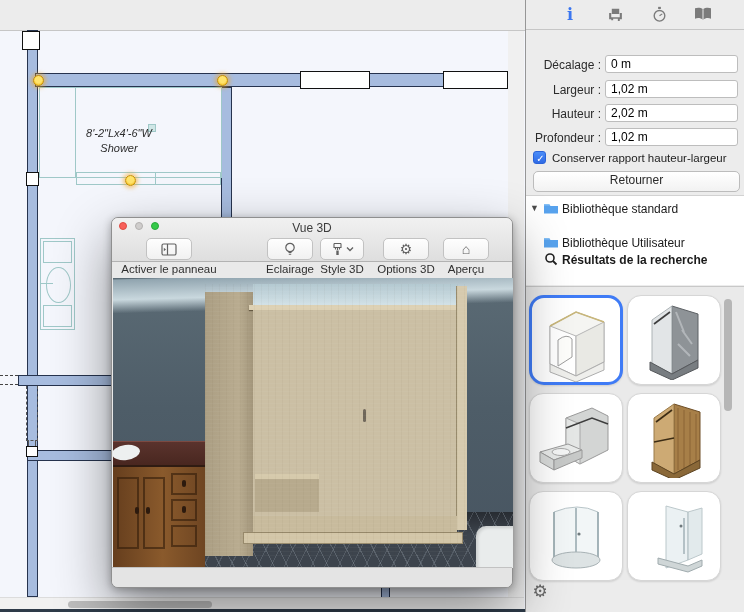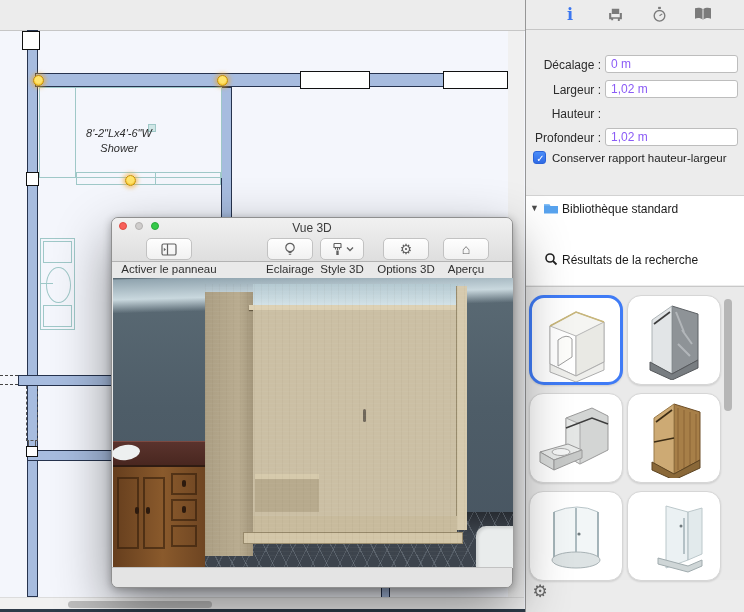--- a/index.html
+++ b/index.html
@@ -34,21 +34,21 @@
   .sidebar{left:525px;top:0;width:219px;height:612px;background:#ececec;border-left:1px solid #969696;box-sizing:border-box;}
   .tabs{position:absolute;left:0;top:0;width:100%;height:30px;border-bottom:1px solid #c6c6c6;box-sizing:border-box;}
   .tab{position:absolute;top:6px;width:22px;height:20px;text-align:center;color:#7b7b7b;cursor:default;}
   .tab.selected{color:#3b76f0;}
   .tab .i-glyph{font-family:"DejaVu Serif","Liberation Serif",serif;font-weight:bold;font-size:16px;line-height:18px;}
   .panel-h{position:absolute;left:8px;top:35px;font-size:12.5px;font-weight:bold;color:#1d1d1d;}
   .frow{position:absolute;left:0;width:100%;height:19px;}
   .frow .lbl{position:absolute;left:0;top:3px;width:75px;text-align:right;font-size:12px;color:#2b2b2b;}
   .frow input{position:absolute;left:79px;top:0;width:133px;height:18px;box-sizing:border-box;
     border:1px solid #bdbdbd;border-radius:3px;background:#fff;font:12px "Liberation Sans",sans-serif;
-    color:#8b5cf6;padding:0 5px;outline:none;}
+    color:#000000;padding:0 5px;outline:none;}
   .cbrow{position:absolute;left:7px;top:151px;height:14px;}
   .cb{position:absolute;left:0;top:0;width:13px;height:13px;border-radius:3px;background:#fff;border:1px solid #b5b5b5;box-sizing:border-box;}
   .cb.checked{background:linear-gradient(#4b8df8,#2f6ae5);border-color:#2a63d8;}
   .cb.checked::after{content:"✓";position:absolute;left:0;top:0;width:13px;text-align:center;
     font-size:10px;line-height:13px;color:#fff;font-weight:bold;}
   .cb-lbl{position:absolute;left:19px;top:1px;width:190px;font-size:11.5px;color:#1d1d1d;white-space:nowrap;}
   .flip-btn{position:absolute;left:7px;top:171px;width:205px;height:19px;border:1px solid #bcbcbc;border-radius:5px;
     background:linear-gradient(#ffffff,#f2f2f2);font:12px "Liberation Sans",sans-serif;color:#2a2a2a;
     text-align:center;line-height:17px;cursor:default;}
   .tree{position:absolute;left:0;top:195px;width:100%;height:90px;background:#fff;border-top:1px solid #d2d2d2;box-sizing:border-box;}
@@ -201,51 +201,62 @@
     <div class="frow" style="top:55px;">
       <div class="lbl">Décalage :</div>
       <input value="0 m" style="">
     </div>
     <div class="frow" style="top:80px;">
       <div class="lbl">Largeur :</div>
       <input value="1,02 m" style="">
     </div>
     <div class="frow" style="top:104px;">
       <div class="lbl">Hauteur :</div>
+      <input value="2,02 m" style="">
     </div>
     <div class="frow" style="top:128px;">
       <div class="lbl">Profondeur :</div>
       <input value="1,02 m" style="">
     </div>
 
     <div class="cbrow">
       <div class="cb checked"></div>
       <div class="cb-lbl">Conserver rapport hauteur-largeur</div>
     </div>
 
+    <div class="flip-btn">Retourner</div>
 
     <div class="tree">
       <div class="tree-row" style="top:4px;">
         <span class="disc">▼</span>
         <span class="ticon" style="left:17px;">
           <svg width="16" height="13" viewBox="0 0 16 12">
               <path fill="#58a3ee" d="M1 1.5h5l1.5 2H15V11H1z"></path>
               <path fill="#85c0f5" d="M1 1.5h5l1 1.4H1z"></path>
             </svg>
         </span>
         <span class="tlabel" style="left:36px;">Bibliothèque standard</span>
       </div>
+      <div class="tree-row" style="top:38px;">
+        <span class="ticon" style="left:17px;">
+          <svg width="16" height="13" viewBox="0 0 16 12">
+              <path fill="#58a3ee" d="M1 1.5h5l1.5 2H15V11H1z"></path>
+              <path fill="#85c0f5" d="M1 1.5h5l1 1.4H1z"></path>
+            </svg>
+        </span>
+        <span class="tlabel" style="left:36px;">Bibliothèque Utilisateur</span>
+      </div>
       <div class="tree-row" style="top:55px;">
         <span class="ticon" style="left:18px;top:1px;">
           <svg width="14" height="14" viewBox="0 0 14 14">
               <circle cx="6" cy="6" r="4" fill="none" stroke="#222" stroke-width="1.6"></circle>
               <path d="M9 9l3.5 3.5" stroke="#222" stroke-width="1.8"></path>
             </svg>
         </span>
-        <span class="tlabel" style="left:36px;">Résultats de la recherche</span>
+        <span class="tlabel" style="left:36px;font-weight:bold;">Résultats de la recherche</span>
       </div>
     </div>
 
     <div class="thumbs">
       <div class="thumb selected" style="left:3px;top:8px;">
         <svg width="84" height="80" viewBox="0 0 84 80">
           <polygon points="16,24 42,10 70,20 70,60 42,74 16,62" fill="#f5f5f2" stroke="#a9a9a9"></polygon>
           <polygon points="16,24 42,34 42,74 16,62" fill="#ffffff" stroke="#b5b5b5"></polygon>
           <polygon points="42,34 70,20 70,60 42,74" fill="#e9e9e4" stroke="#b5b5b5"></polygon>
           <path d="M24 38 q9 -7 14 -1 l0 18 -14 9 z" fill="#fdfdfb" stroke="#9e9e9e"></path>

